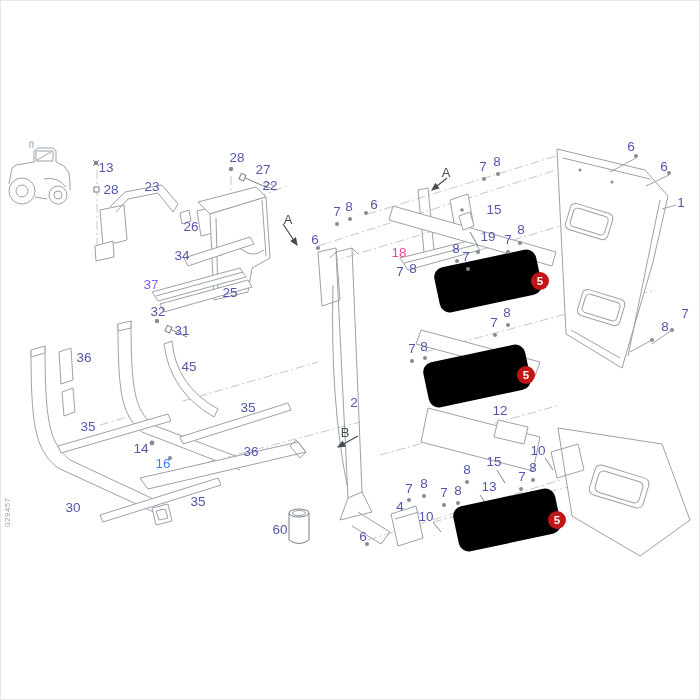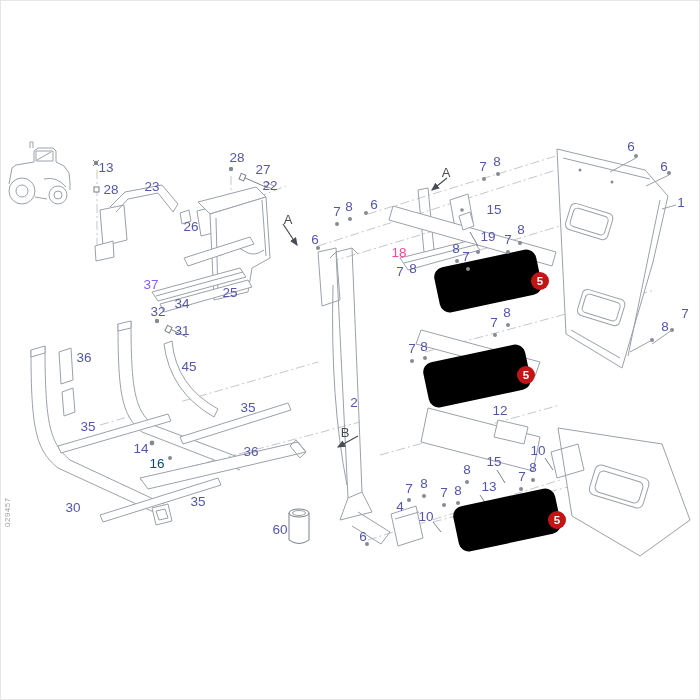--- a/index.html
+++ b/index.html
@@ -237,32 +237,32 @@
 </svg>
 
 <div id="overlay">
       <div class="callout" style="color: rgb(84, 86, 168); left: 106px; top: 168px;">13</div>
       <div class="callout" style="color: rgb(84, 86, 168); left: 111px; top: 190px;">28</div>
       <div class="callout" style="color: rgb(84, 86, 168); left: 152px; top: 187px;">23</div>
       <div class="callout" style="color: rgb(84, 86, 168); left: 191px; top: 203px; margin-top: 24px;">26</div>
       <div class="callout" style="color: rgb(84, 86, 168); left: 237px; top: 158px;">28</div>
       <div class="callout" style="color: rgb(84, 86, 168); left: 263px; top: 170px;">27</div>
       <div class="callout" style="color: rgb(84, 86, 168); left: 270px; top: 186px;">22</div>
-      <div class="callout" style="color: rgb(84, 86, 168); left: 182px; top: 256px; margin-top: 48px;">34</div>
+      <div class="callout" style="color: rgb(84, 86, 168); left: 182px; top: 256px;">34</div>
       <div class="callout" style="color: #8b5cf6; left: 151px; top: 285px;">37</div>
       <div class="callout" style="color: rgb(84, 86, 168); left: 230px; top: 293px;">25</div>
       <div class="callout" style="color: rgb(84, 86, 168); left: 158px; top: 312px;">32</div>
       <div class="callout" style="color: rgb(84, 86, 168); left: 182px; top: 323px; margin-top: 8px;">31</div>
       <div class="callout" style="color: rgb(84, 86, 168); left: 84px; top: 358px;">36</div>
       <div class="callout" style="color: rgb(84, 86, 168); left: 189px; top: 367px;">45</div>
       <div class="callout" style="color: rgb(84, 86, 168); left: 88px; top: 427px;">35</div>
       <div class="callout" style="color: rgb(84, 86, 168); left: 248px; top: 408px;">35</div>
       <div class="callout" style="color: rgb(84, 86, 168); left: 251px; top: 452px;">36</div>
       <div class="callout" style="color: rgb(84, 86, 168); left: 141px; top: 449px;">14</div>
-      <div class="callout" style="color: #0c4a6e; left: 157px; top: 464px;">16</div>
+      <div class="callout" style="color: #3b82f6; left: 163px; top: 464px;">16</div>
       <div class="callout" style="color: rgb(84, 86, 168); left: 198px; top: 502px;">35</div>
       <div class="callout" style="color: rgb(84, 86, 168); left: 73px; top: 508px;">30</div>
       <div class="callout" style="color: rgb(84, 86, 168); left: 280px; top: 530px;">60</div>
       <div class="callout" style="color: rgb(84, 86, 168); left: 354px; top: 403px;">2</div>
       <div class="callout" style="color: rgb(84, 86, 168); left: 315px; top: 240px;">6</div>
       <div class="callout" style="color: rgb(84, 86, 168); left: 337px; top: 212px;">7</div>
       <div class="callout" style="color: rgb(84, 86, 168); left: 349px; top: 207px;">8</div>
       <div class="callout" style="color: rgb(84, 86, 168); left: 374px; top: 205px;">6</div>
       <div class="callout" style="color: #ec4899; left: 399px; top: 253px;">18</div>
       <div class="callout" style="color: rgb(84, 86, 168); left: 400px; top: 272px;">7</div>

